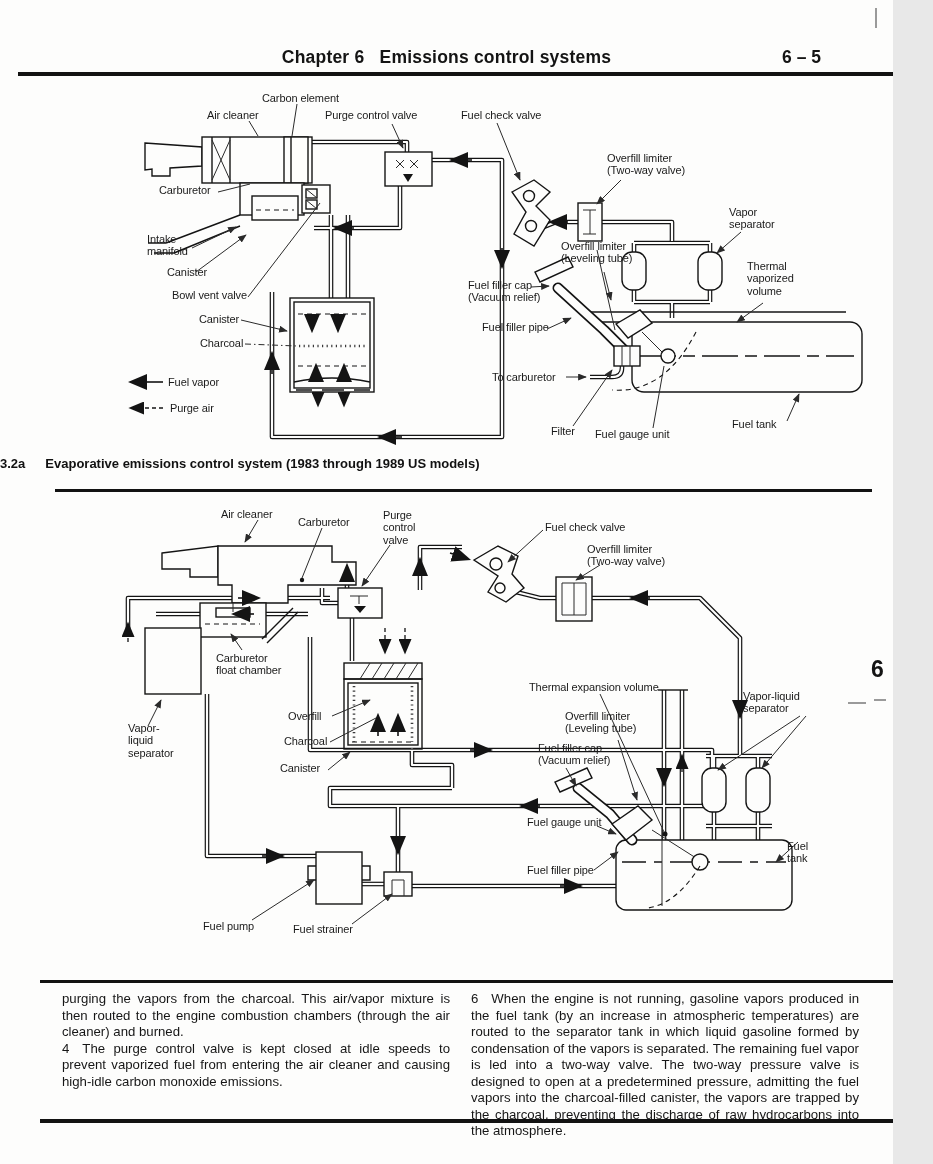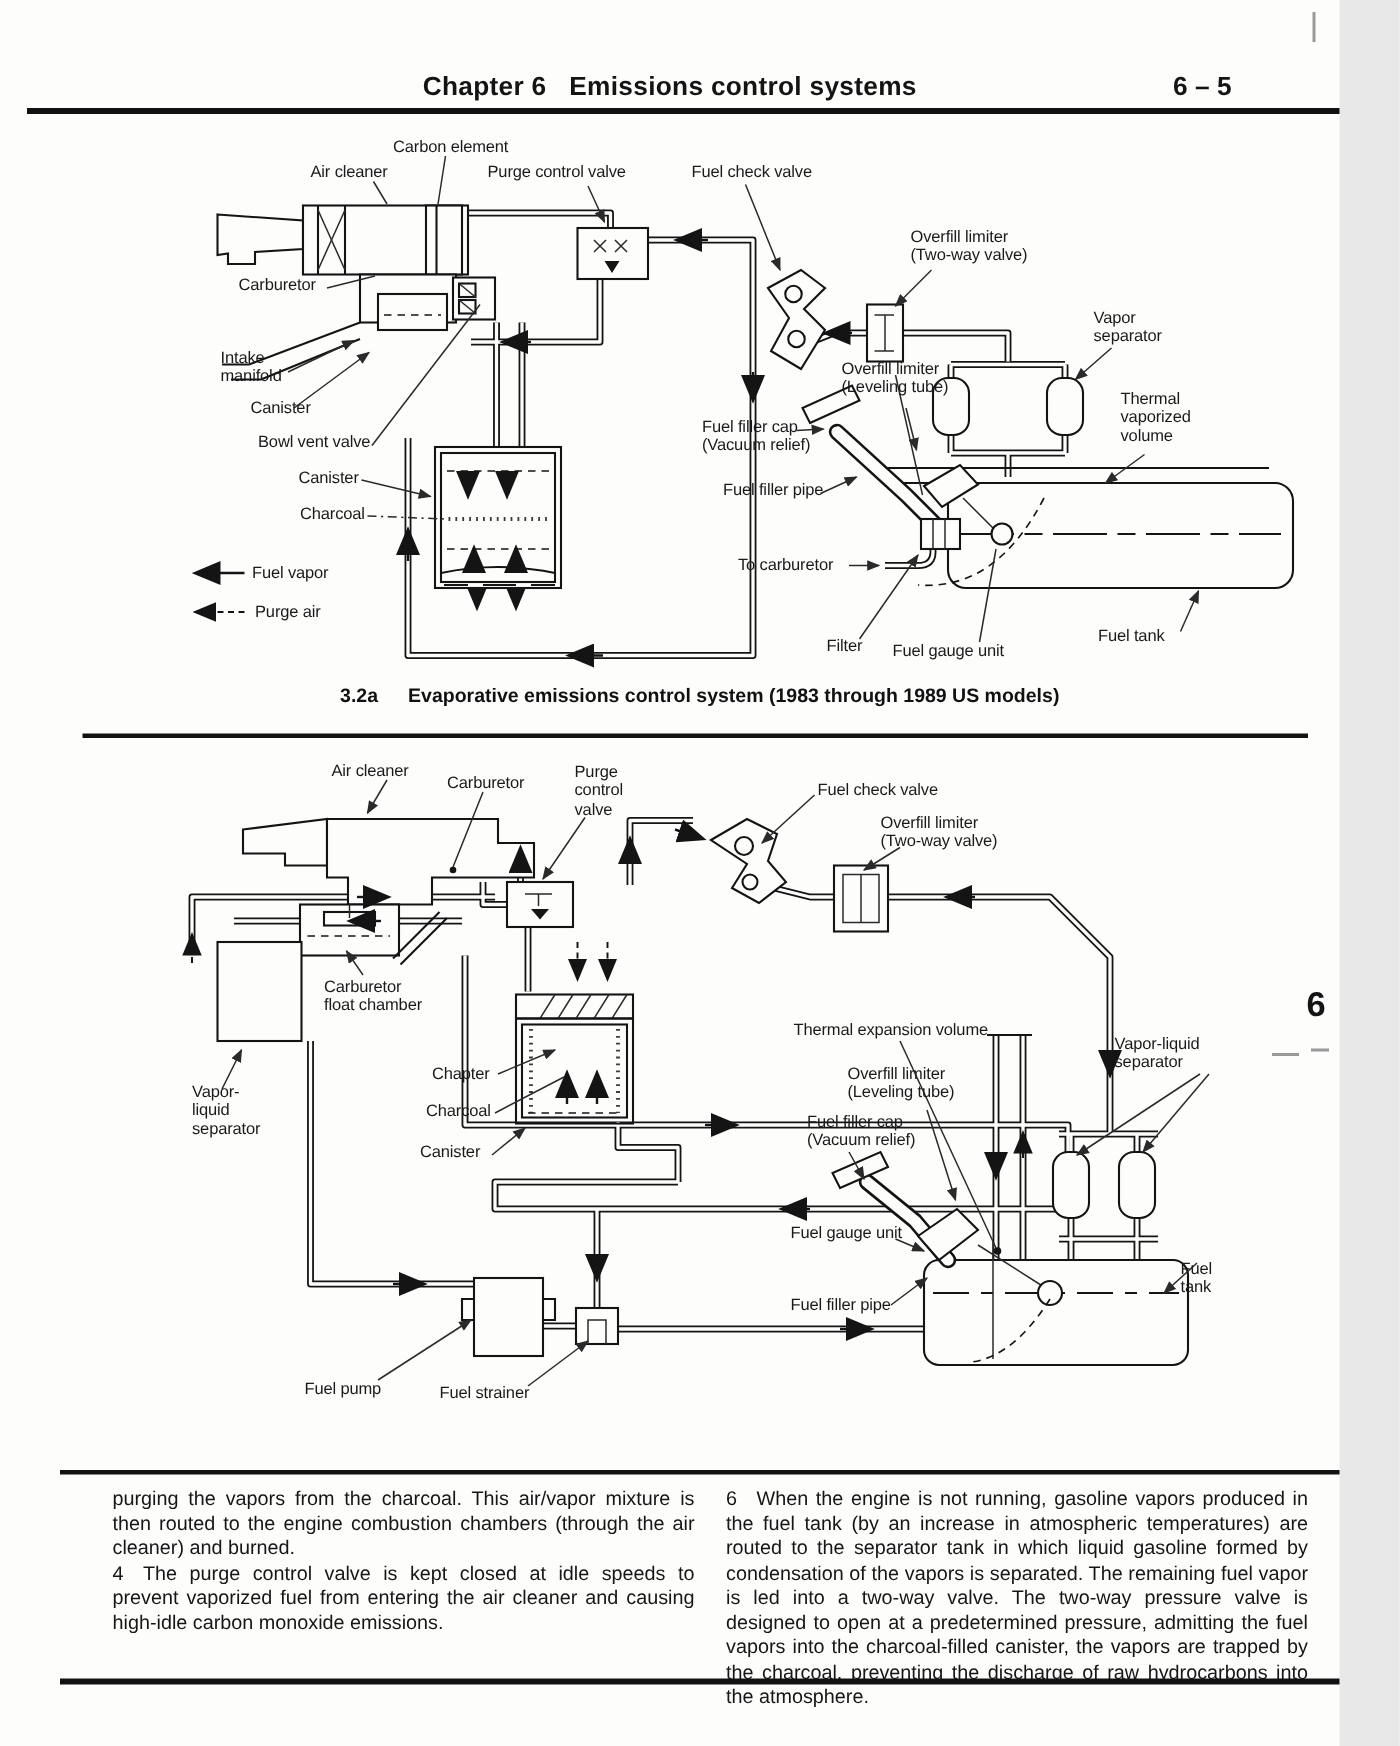--- a/index.html
+++ b/index.html
@@ -5,27 +5,27 @@
   html,body{margin:0;padding:0;background:#e8e8e8;}
   .page{position:relative;width:893px;height:1164px;background:#fdfdfc;overflow:hidden;
         font-family:"Liberation Sans","DejaVu Sans",sans-serif;color:#141414;}
   
   .hdr-title{position:absolute;left:0;right:0;top:47px;text-align:center;
              font-size:17.5px;font-weight:bold;white-space:pre;letter-spacing:.2px;}
   .hdr-page{position:absolute;right:72px;top:47px;font-size:17.5px;font-weight:bold;white-space:pre;}
   .rule{position:absolute;background:#121212;}
   
   .lbl{position:absolute;font-size:11px;line-height:12.4px;white-space:pre-line;letter-spacing:-.1px;color:#1a1a1a;}
-  .cap{position:absolute;left:0;width:933px;text-align:center;font-size:13px;font-weight:bold;color:#111;}
+  .cap{position:absolute;left:0;width:933px;text-align:left;font-size:13px;font-weight:bold;color:#111;}
   .cap .gap{margin-left:20px;}
   
   .tab6{position:absolute;left:871px;top:656px;font-size:23px;font-weight:bold;}
   .noise{position:absolute;background:#9a9a9a;}
   
-  .cols{position:absolute;left:62px;top:991px;width:797px;display:flex;gap:21px;margin-left:13px;}
+  .cols{position:absolute;left:62px;top:991px;width:797px;display:flex;gap:21px;}
   .col{width:388px;font-size:13.2px;line-height:16.5px;text-align:justify;color:#161616;}
   .para{margin:0;}
   .pnum:not(:empty){margin-right:13px;}
   
   svg{position:absolute;left:0;top:0;}
   .po{stroke:#141414;stroke-width:4.6;fill:none;stroke-linejoin:round;}
   .pi{stroke:#fdfdfc;stroke-width:2.2;fill:none;stroke-linejoin:round;}
   .po2{stroke:#141414;stroke-width:11;fill:none;stroke-linejoin:round;stroke-linecap:round;}
   .pi2{stroke:#fdfdfc;stroke-width:7.5;fill:none;stroke-linejoin:round;stroke-linecap:round;}
   .ln{stroke:#141414;stroke-width:1.4;fill:none;}
@@ -354,21 +354,21 @@
 control
 valve</div>
   <div class="lbl" style="left:545px;top:521px">Fuel check valve</div>
   <div class="lbl" style="left:587px;top:543px">Overfill limiter
 (Two-way valve)</div>
   <div class="lbl" style="left:216px;top:652px">Carburetor
 float chamber</div>
   <div class="lbl" style="left:529px;top:681px">Thermal expansion volume</div>
   <div class="lbl" style="left:743px;top:690px">Vapor-liquid
 separator</div>
-  <div class="lbl" style="left:288px;top:710px">Chapter</div>
+  <div class="lbl" style="left:288px;top:710px">Overfill</div>
   <div class="lbl" style="left:565px;top:710px">Overfill limiter
 (Leveling tube)</div>
   <div class="lbl" style="left:284px;top:735px">Charcoal</div>
   <div class="lbl" style="left:538px;top:742px">Fuel filler cap
 (Vacuum relief)</div>
   <div class="lbl" style="left:280px;top:762px">Canister</div>
   <div class="lbl" style="left:128px;top:722px">Vapor-
 liquid
 separator</div>
   <div class="lbl" style="left:527px;top:816px">Fuel gauge unit</div>

